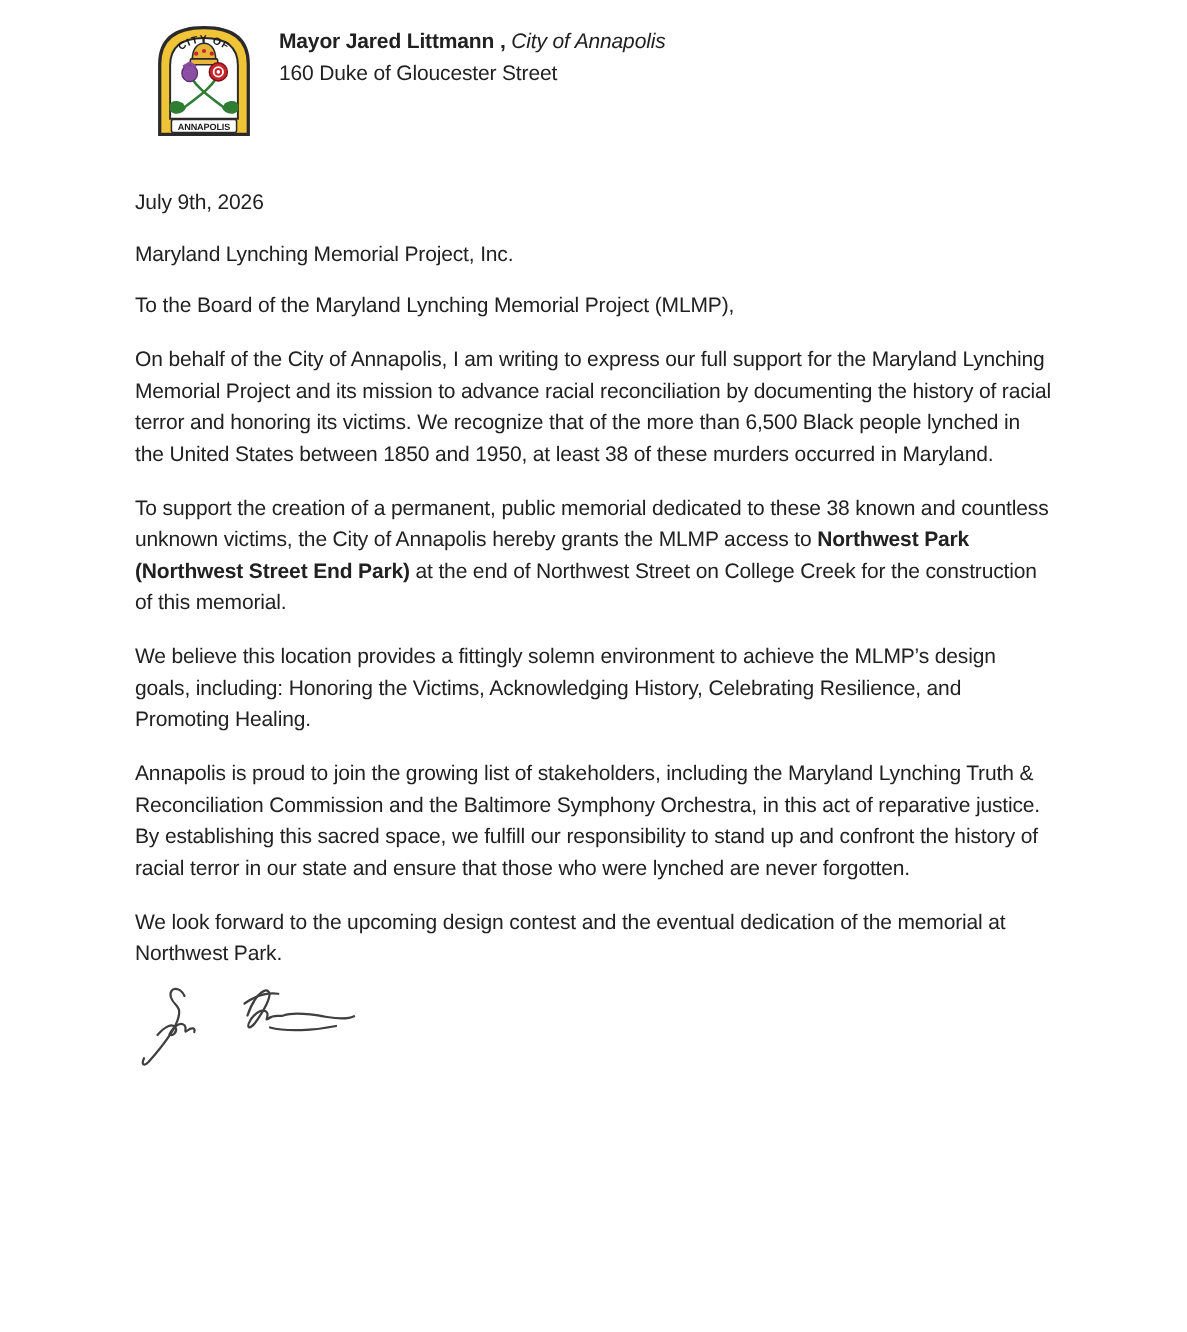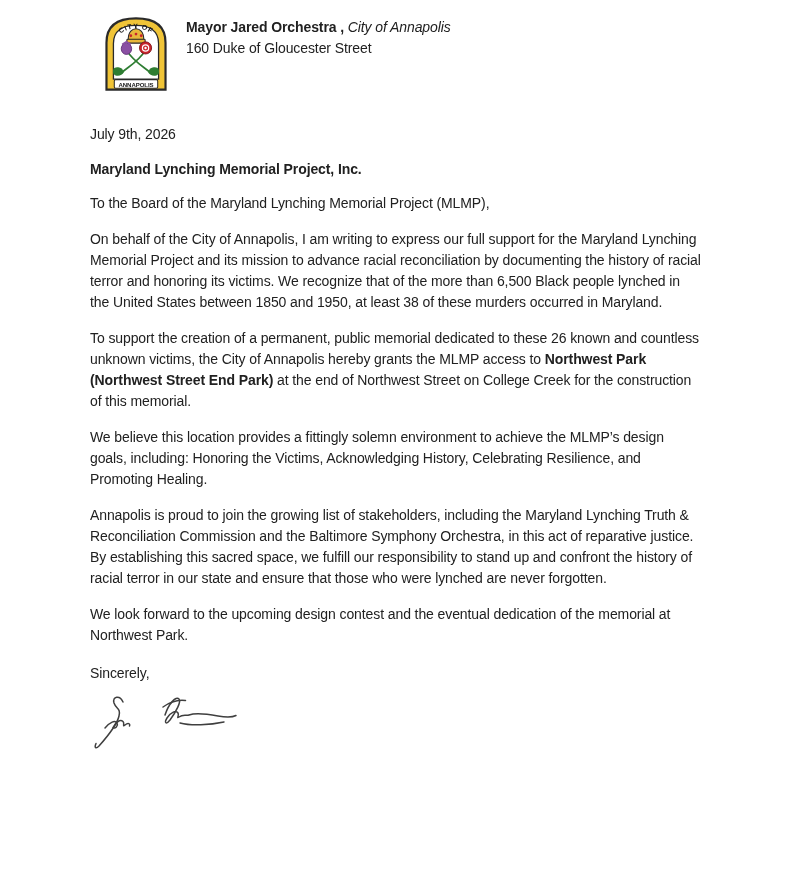--- a/index.html
+++ b/index.html
@@ -25,21 +25,21 @@
     --sig-ink:#3f3f3f;
   }
   .letterhead{display:flex;align-items:flex-start;}
   .seal{margin-left:13px;flex:0 0 auto;}
   .lh-text{margin-left:17px;margin-top:3px;}
   .lh-text .line{white-space:nowrap;}
   .bold{font-weight:bold;}
   .italic{font-style:italic;}
   p{margin:0;}
   .date{margin-top:24px;}
-  .recipient{margin-top:14px;font-weight:bold;}
+  .recipient{margin-top:14px;}
   .salutation{margin-top:13px;}
   .para{margin-top:15px;}
   .closing{margin-top:17px;}
   .signature{margin-top:9px;height:60px;}
   .signer-title{margin-top:13px;}
 </style>
 </head>
 <body>
 
 <div class="page">
@@ -84,45 +84,44 @@
           <circle cx="49" cy="38" r="3.6" style="fill:none;stroke:#ffffff;stroke-width:1.4"></circle>
           <circle cx="49" cy="38" r="1.4" style="fill:#ffffff"></circle>
         </g>
 
         <rect x="13" y="74.5" width="50" height="10" rx="1.5" style="fill:#ffffff;stroke:var(--seal-outline);stroke-width:1.2"></rect>
         <text x="38" y="82.5" text-anchor="middle" font-size="7" font-weight="bold" style="fill:#1a1a1a;font-family:'Liberation Sans',sans-serif" id="seal-bottom-text">ANNAPOLIS</text>
       </svg>
     </div>
     <div class="lh-text">
       <div class="line">
-        <span class="bold">Mayor Jared Orchestra ,</span>
+        <span class="bold">Mayor Jared Littmann ,</span>
         <span class="italic">City of Annapolis</span>
       </div>
       <div class="line">160 Duke of Gloucester Street</div>
     </div>
   </header>
 
   <main>
     <p class="date">July 9th, 2026</p>
 
     <div class="recipient">
       <div>Maryland Lynching Memorial Project, Inc.</div>
     </div>
 
     <p class="salutation">To the Board of the Maryland Lynching Memorial Project (MLMP),</p>
 
     <div id="paragraphs">
         <p class="para"><span>On behalf of the City of Annapolis, I am writing to express our full support for the Maryland Lynching Memorial Project and its mission to advance racial reconciliation by documenting the history of racial terror and honoring its victims. We recognize that of the more than 6,500 Black people lynched in the United States between 1850 and 1950, at least 38 of these murders occurred in Maryland.</span></p>
-        <p class="para"><span>To support the creation of a permanent, public memorial dedicated to these 26 known and countless unknown victims, the City of Annapolis hereby grants the MLMP access to </span><span class="bold">Northwest Park (Northwest Street End Park)</span><span> at the end of Northwest Street on College Creek for the construction of this memorial.</span></p>
+        <p class="para"><span>To support the creation of a permanent, public memorial dedicated to these 38 known and countless unknown victims, the City of Annapolis hereby grants the MLMP access to </span><span class="bold">Northwest Park (Northwest Street End Park)</span><span> at the end of Northwest Street on College Creek for the construction of this memorial.</span></p>
         <p class="para"><span>We believe this location provides a fittingly solemn environment to achieve the MLMP’s design goals, including: Honoring the Victims, Acknowledging History, Celebrating Resilience, and Promoting Healing.</span></p>
         <p class="para"><span>Annapolis is proud to join the growing list of stakeholders, including the Maryland Lynching Truth &amp; Reconciliation Commission and the Baltimore Symphony Orchestra, in this act of reparative justice. By establishing this sacred space, we fulfill our responsibility to stand up and confront the history of racial terror in our state and ensure that those who were lynched are never forgotten.</span></p>
         <p class="para"><span>We look forward to the upcoming design contest and the eventual dedication of the memorial at Northwest Park.</span></p>
       </div>
 
-    <p class="closing">Sincerely,</p>
 
     <div class="signature">
       <svg width="164" height="60" viewBox="0 0 328 120" aria-hidden="true">
         <g style="fill:none;stroke:var(--sig-ink);stroke-width:3;stroke-linecap:round;stroke-linejoin:round">
 
           <path d="M66 18 C60 4 44 6 48 20 C52 32 62 30 58 46 C54 64 34 88 18 106 C12 112 8 110 12 101"></path>
 
           <path d="M30 70 C40 58 50 54 54 60 C57 65 50 73 46 69 C52 58 60 52 66 57 C70 61 64 69 70 64 C76 59 81 61 79 66"></path>
 
           <path d="M150 44 C158 20 172 6 178 12 C183 17 172 38 160 54 C152 64 148 60 154 50 C162 38 172 34 176 40 C179 45 172 52 178 48 C186 42 192 46 198 44 C212 39 234 42 256 46 C274 49 286 48 292 45"></path>

